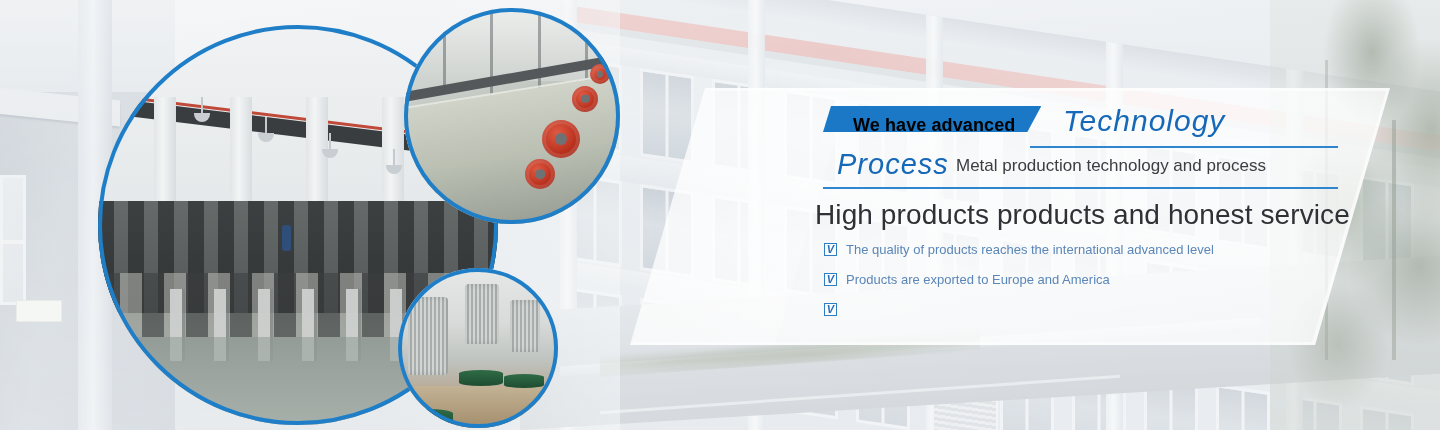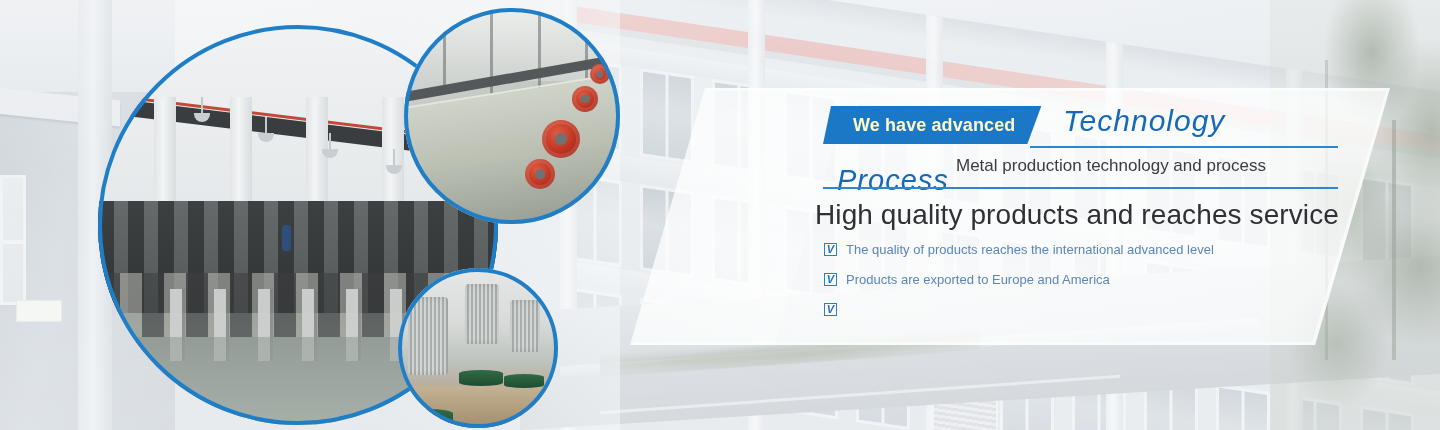--- a/index.html
+++ b/index.html
@@ -311,45 +311,45 @@
     background:linear-gradient(100deg,rgba(255,255,255,.20),rgba(255,255,255,.48));
     pointer-events:none;
   }
 
   
   .content{ position:absolute; left:0; top:0; width:1440px; height:430px; }
 
   .row-tech{ position:absolute; left:823px; top:106px; width:515px; height:38px; }
 
   .tag{
-    position:absolute; left:0; top:0; height:38px;
+    position:absolute; left:0; top:0; height:26px;
     padding:0 26px 0 30px;
     background:#1a78c6;
-    color:#fef9c3;
+    color:#000000;
     font-size:18px; font-weight:700;
     line-height:38px;
     letter-spacing:.1px;
     clip-path:polygon(8px 0, 100% 0, calc(100% - 14px) 100%, 0 100%);
     white-space:nowrap;
   }
   .tech-word{
     position:absolute; left:240px; top:-2px;
     font-size:30px; font-style:italic; font-weight:400;
     color:#1668b8; letter-spacing:1px; white-space:nowrap;
   }
   .ul-tech{
     position:absolute; left:207px; top:40px; width:308px; height:2px;
     background:linear-gradient(90deg,#2f86cf,#2f86cf);
   }
 
   .row-proc{ position:absolute; left:823px; top:152px; width:515px; height:34px; }
   .proc-word{
     position:absolute; left:14px; top:-4px;
     font-size:29px; font-style:italic; font-weight:400;
-    color:#1668b8; letter-spacing:1px; white-space:nowrap;margin-top:16px;
+    color:#1668b8; letter-spacing:1px; white-space:nowrap;
   }
   .proc-desc{
     position:absolute; left:133px; top:4px;
     font-size:17px; color:#3a3d42; white-space:nowrap;
   }
   .ul-proc{
     position:absolute; left:0; top:35px; width:515px; height:2px;
     background:#2f86cf;
   }
 
@@ -537,21 +537,21 @@
       <div class="tech-word">Technology</div>
       <div class="ul-tech"></div>
     </div>
 
     <div class="row-proc">
       <div class="proc-word">Process</div>
       <div class="proc-desc">Metal production technology and process</div>
       <div class="ul-proc"></div>
     </div>
 
-    <div class="headline">High quality products and reaches service</div>
+    <div class="headline">High products products and honest service</div>
 
     <div class="bullets">
       <div class="bullet">
         <span class="cbox"></span>
         <span class="btext">The quality of products reaches the international advanced level</span>
       </div>
       <div class="bullet">
         <span class="cbox"></span>
         <span class="btext">Products are exported to Europe and America</span>
       </div>

